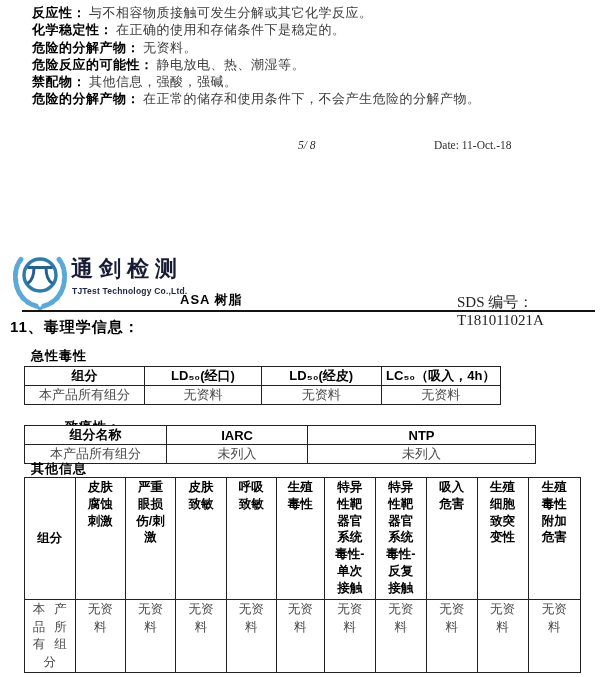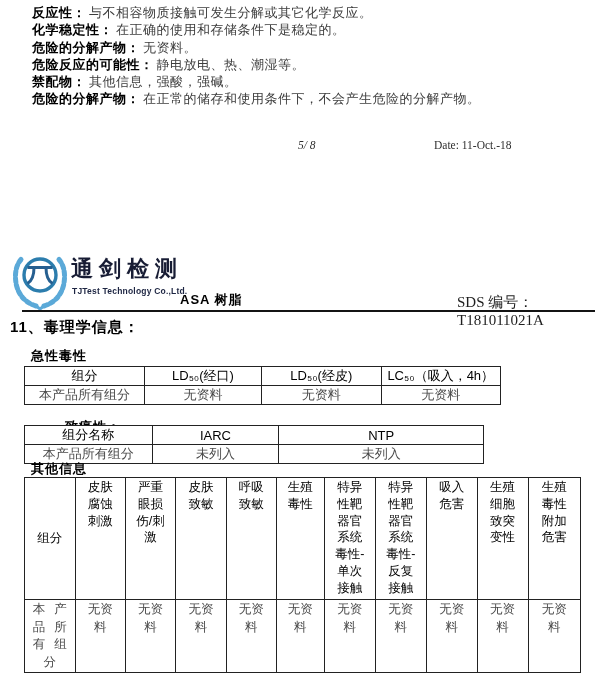--- a/index.html
+++ b/index.html
@@ -27,26 +27,26 @@
   
   .sec-title { position:absolute; left:10px; top:318px; margin:0; font-family:"Liberation Sans","DejaVu Sans",sans-serif; font-size:15px; font-weight:bold; color:#000; letter-spacing:1px; }
   .tbl-label { position:absolute; left:31px; font-family:"Liberation Sans","DejaVu Sans",sans-serif; font-size:13px; font-weight:bold; color:#000; letter-spacing:1px; }
   .lbl-acute { top:347px; }
   .lbl-carc  { top:418px;margin-left:34px; }
   .lbl-other { top:460px; }
 
   
   table { position:absolute; border-collapse:collapse; table-layout:fixed; background:#fff; }
   th, td { border:1px solid #222; overflow:hidden; }
-  th { font-family:"Liberation Sans","DejaVu Sans",sans-serif; font-size:13px; font-weight:normal; color:#000; text-align:center; padding:0 1px; }
+  th { font-family:"Liberation Sans","DejaVu Sans",sans-serif; font-size:13px; font-weight:bold; color:#000; text-align:center; padding:0 1px; }
   td { font-size:13px; color:#4a4a4a; text-align:center; padding:0 7px; }
 
   .t1 { top:366px; left:24px; width:477px; }
   .t1 th, .t1 td { height:18px; }
-  .t2 { top:425px; left:24px; width:460px; }
+  .t2 { top:425px; left:24px; width:512px; }
   .t2 th, .t2 td { height:18px; }
 
   .t3 { top:477px; left:24px; width:557px; }
   .t3 th { height:119px; vertical-align:top; white-space:pre-line; line-height:16.8px; font-size:12.5px; padding:1px; }
   .t3 th.mid { vertical-align:middle; }
   .t3 td { height:70px; vertical-align:top; white-space:pre-line; line-height:17.5px; font-size:12.5px; padding:1px; }
   .t3 td.justify { word-spacing:6px; }
 </style>
 </head>
 <body>

